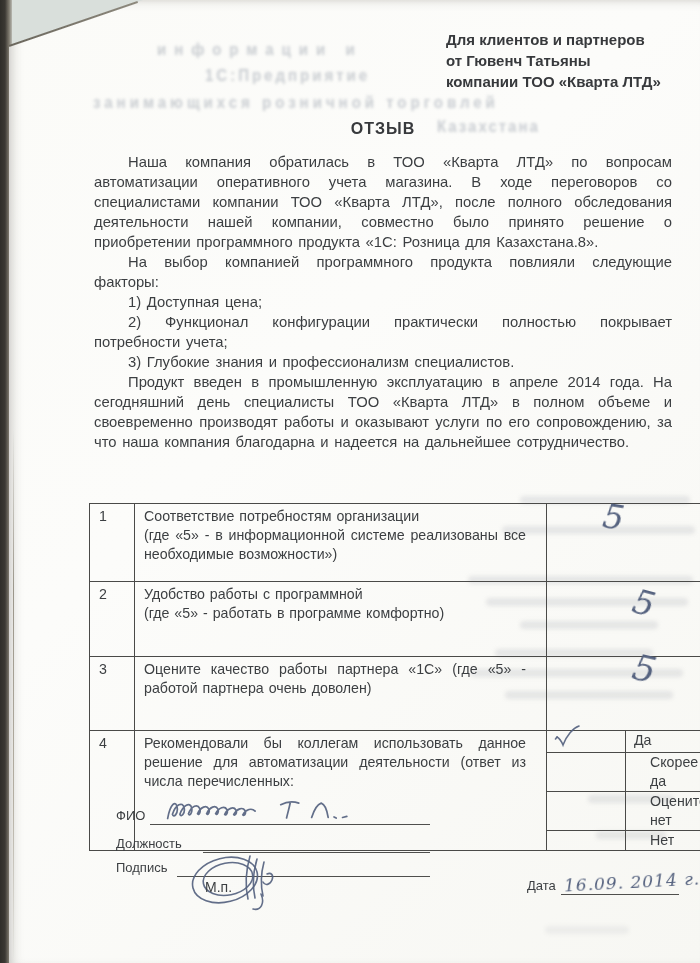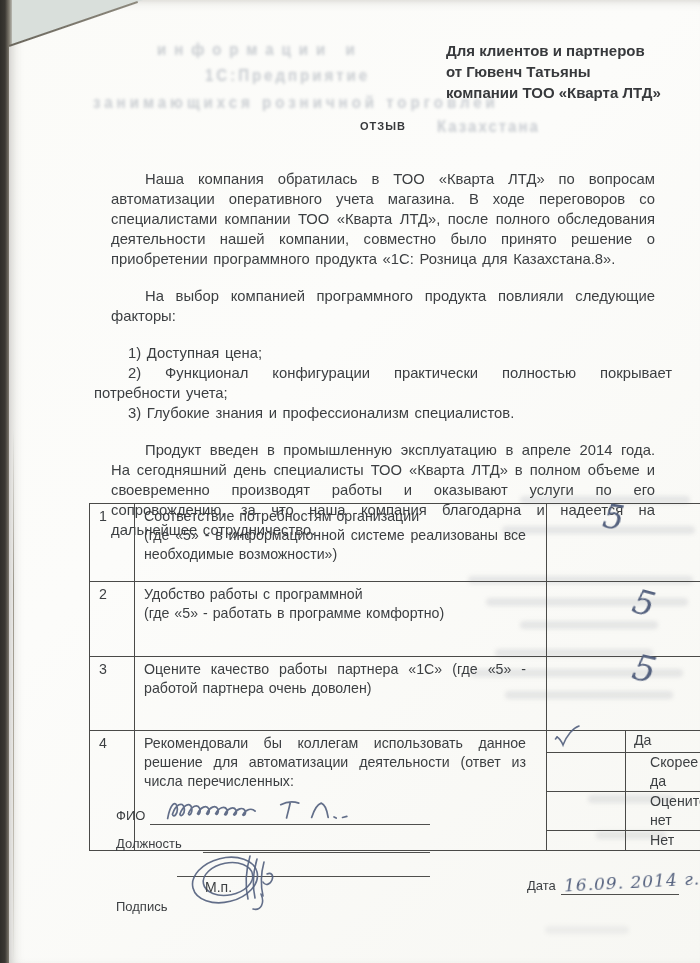--- a/index.html
+++ b/index.html
@@ -36,34 +36,34 @@
     color:rgba(122,132,148,.40); filter:blur(1.6px);
     white-space:nowrap; transform:scaleY(1.04);
   }
   .ghost-blob {
     position:absolute; height:8px; border-radius:4px;
     background:rgba(128,136,150,.17); filter:blur(2.2px);
   }
 
   
   .header-block {
-    position:absolute; left:437px; top:40px; width:235px;
+    position:absolute; left:437px; top:29px; width:235px;
     font-weight:700; font-size:15px; line-height:21px; color:#37393c;
   }
   .doc-title {
     position:absolute; left:85px; top:120px; width:578px;
-    text-align:center; font-weight:700; font-size:11px;
+    text-align:center; font-weight:700; font-size:16px;
     letter-spacing:1px; color:#37393c;
   }
   .body-text {
     position:absolute; left:85px; top:152px; width:578px;
     font-size:14.8px; line-height:20px; color:#3c3f42;
     text-align:justify; word-spacing:1.5px;
   }
-  .body-text p { margin:17px; text-indent:34px; }
+  .body-text p { margin:0; text-indent:34px; }
   .body-text .factor { margin:0; text-indent:34px; }
   .body-text .gap-before { margin-top:9px; }
 
   
   table.ratings {
     position:absolute; left:80px; top:503px; width:572px;
     border-collapse:collapse; table-layout:fixed;
     font-size:14.2px; line-height:19px; color:#3c3f42;
   }
   table.ratings td { border:1.3px solid #4a4a48; vertical-align:top; }
@@ -197,21 +197,21 @@
     <svg class="hw-svg" style="left:150px; top:794px;" width="205" height="32" viewBox="0 0 180 30">
       <path d="M2 23 C4.5 9 10 5 11 13 C11.8 18.5 7.5 23 6.5 19 C9.5 10 16 6.5 17.5 13 C18.6 18 14.5 22.5 13.5 19 C16.5 10.5 23 7 24.5 13 C25.5 17.5 22.5 21.5 21.5 18.5 C24.5 11 30 9 32 13.5 C33.5 17 31 20.5 30 18.5 C33 12 38.5 10 40.5 14 C42 17 39.5 20.5 38.5 18.5 C41.5 12 47 10 49 14 C50.5 17 48 20.5 47 18.5 C50 12.5 55.5 11 57.5 14.5 C59 17.5 56.5 21 55.5 19 C58.5 13 64 11.5 66 15 C67.5 18 65 21 64 19.2 C67 13.5 72.5 12 74.5 15.5 C76 18.5 73.5 21 72.5 19.5 C75.5 14 81 13 84 16"></path>
       <path d="M108 10 C113 7.5 120 7 125 8.5 M117 8 C116 13 114.5 18 113.5 22.5"></path>
       <path d="M137 22 C139.5 14 143 9.5 146 8.5 C149 9.5 151.5 15.5 152.5 22"></path>
       <path d="M158 21.5 L160 22.5 M166 22 L170 21"></path>
     </svg>
 
     <div class="f-label" style="left:107px; top:836px;">Должность</div>
     <div class="u-line" style="left:194px; top:834px; width:227px; height:18px;"></div>
 
-    <div class="f-label" style="left:107px; top:860px;margin-top:39px;">Подпись</div>
+    <div class="f-label" style="left:107px; top:860px;">Подпись</div>
     <div class="u-line" style="left:168px; top:858px; width:253px; height:18px;"></div>
     <svg class="hw-svg" style="left:178px; top:846px;" width="115" height="68" viewBox="0 0 115 68">
       <ellipse cx="38" cy="34" rx="33" ry="22" transform="rotate(-14 38 34)"></ellipse>
       <ellipse cx="41" cy="33" rx="25" ry="16" transform="rotate(-11 41 33)"></ellipse>
       <path d="M63 10 C59 24 58 40 61 53"></path>
       <path d="M70 13 C66 26 65.5 40 68 52"></path>
       <path d="M77 16 C74 27 73.5 39 76 50"></path>
       <path d="M80 28 C84 26 87 29 85 34 C83 39 78 40 76 36"></path>
       <path d="M74 48 C78 57 74 65 66 63"></path>
     </svg>

